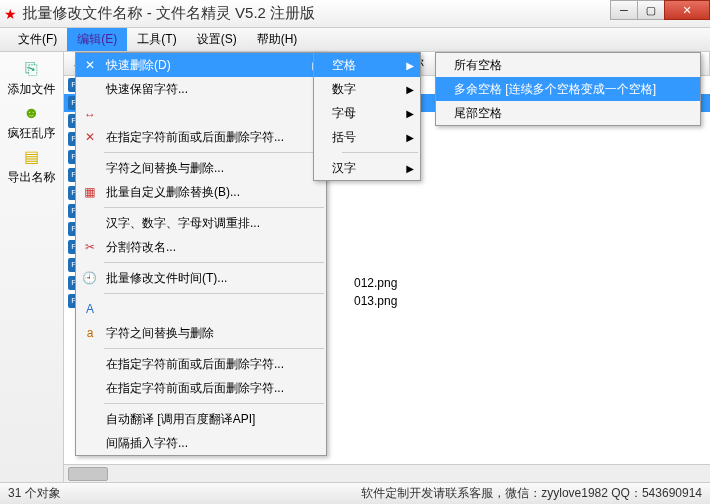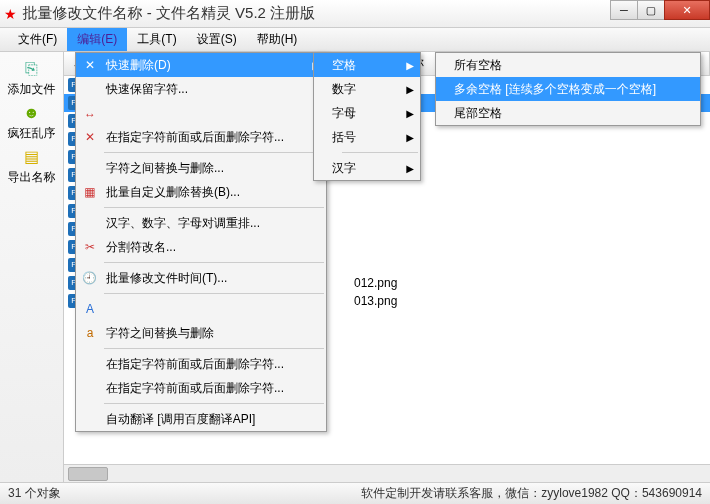--- a/index.html
+++ b/index.html
@@ -221,20 +221,24 @@
     </div>
     <div class="mrow">
       <span class="micon" style="color:#c33"></span>
       <span>在指定字符前面或后面删除字符...</span>
     </div>
     <div class="sep"></div>
     <div class="mrow">
       <span class="micon" style="color:#c33"></span>
       <span>自动翻译 [调用百度翻译API]</span>
     </div>
+    <div class="mrow">
+      <span class="micon" style="color:#c33"></span>
+      <span>间隔插入字符...</span>
+    </div>
   </div>
 <div class="menu menu2" id="menu2">
     <div class="mrow hover">
       <span>空格</span>
       <span class="arrow">▶</span>
     </div>
     <div class="mrow">
       <span>数字</span>
       <span class="arrow">▶</span>
     </div>

